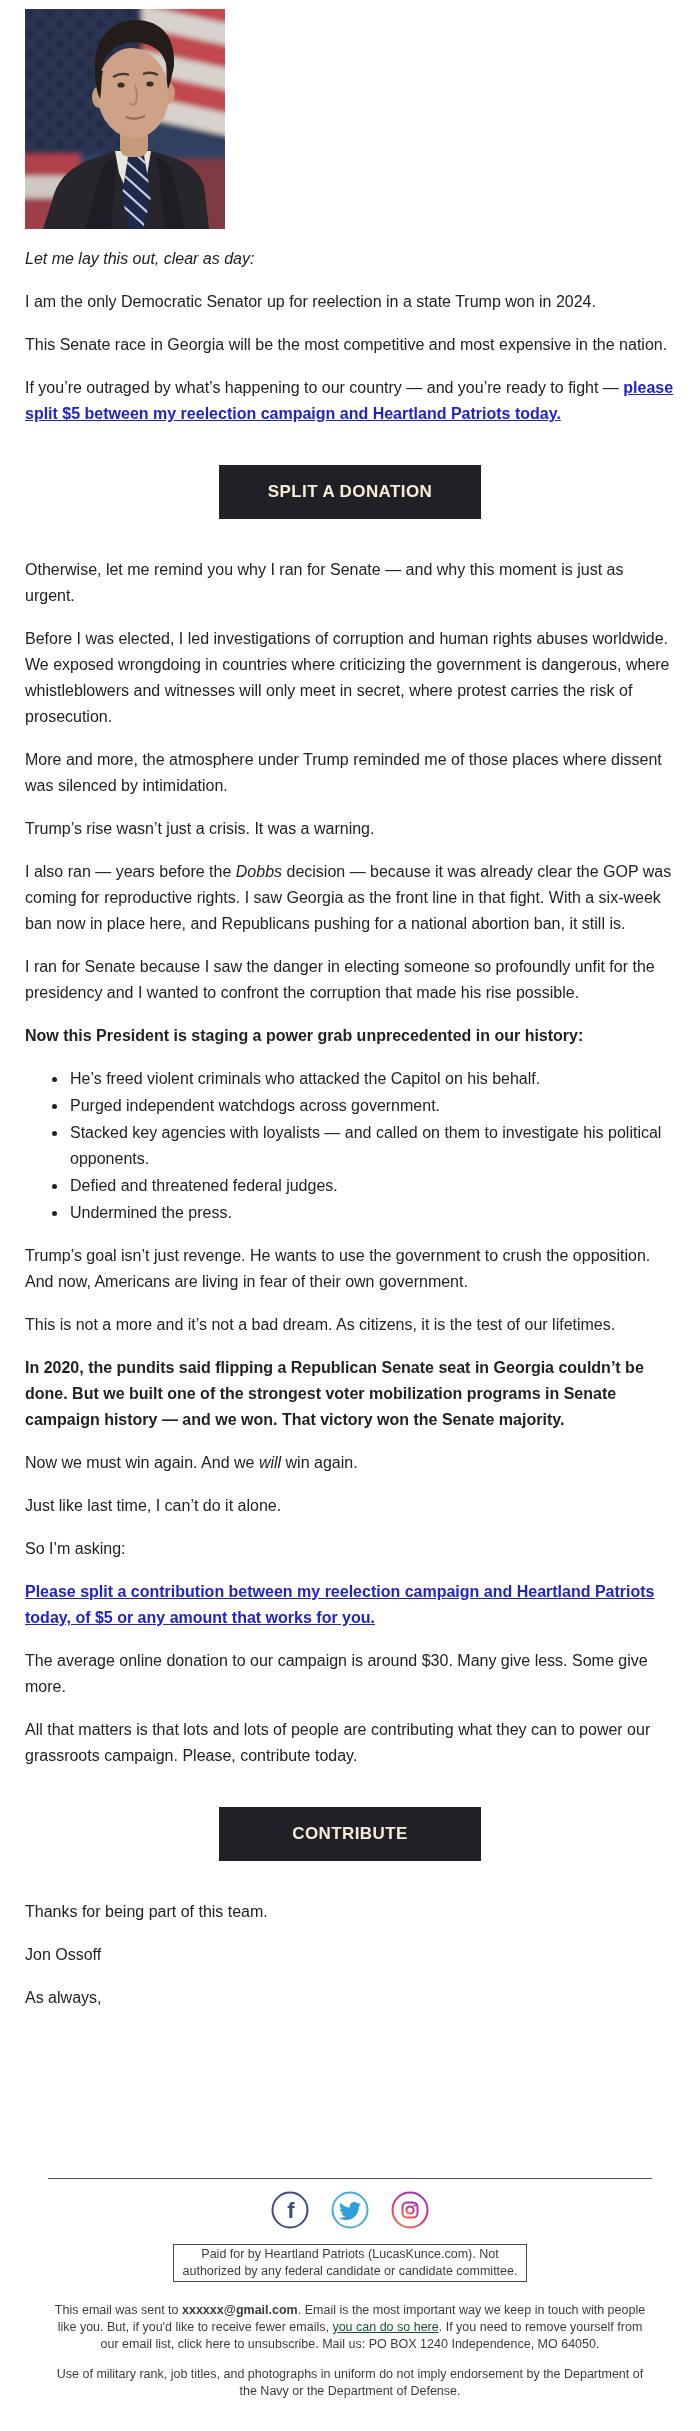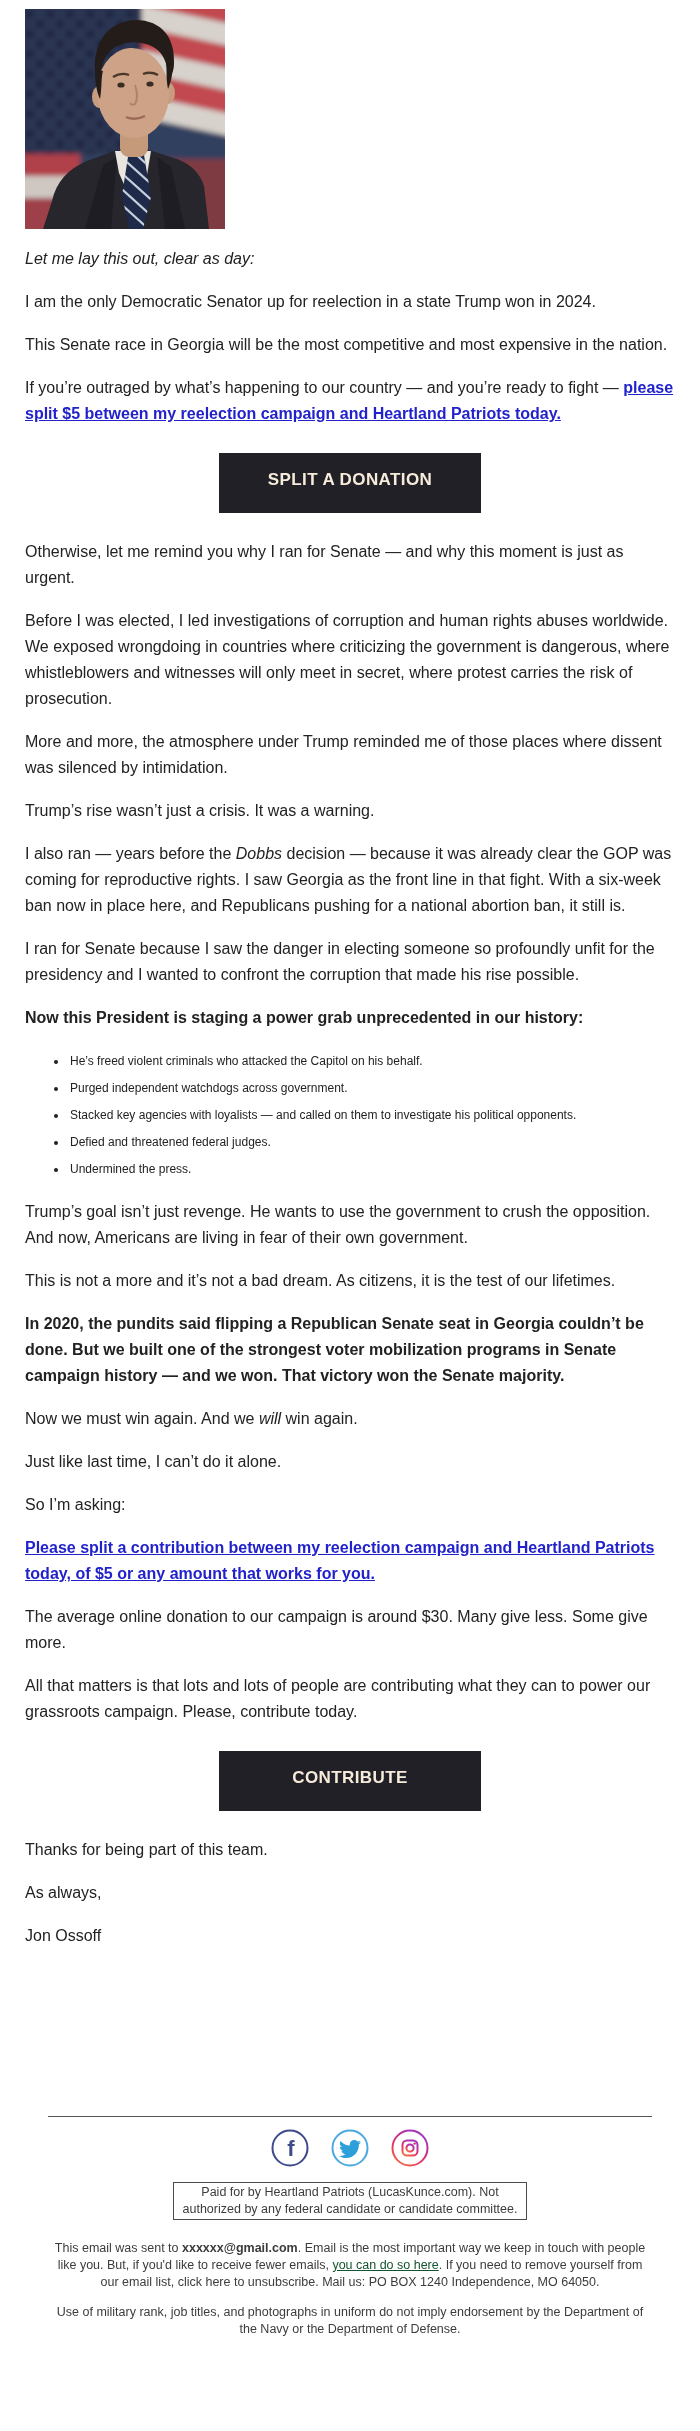--- a/index.html
+++ b/index.html
@@ -7,27 +7,27 @@
     width:700px;min-height:2431px;box-sizing:border-box;
     padding:9px 25px 24px 25px;background:#ffffff;
     font-family:"Liberation Sans",sans-serif;color:#222222;
   }
   .photo-wrap{width:200px;height:220px;overflow:hidden;}
   .content p{font-size:16px;line-height:26px;margin:17px 0;}
   .intro{font-style:italic;}
   .bold-para{font-weight:bold;}
   a.inline-link{color:#2222cc;font-weight:bold;text-decoration:underline;cursor:pointer;}
   .btn{
-    display:block;width:262px;height:60px;margin:26px auto;
+    display:block;width:262px;height:54px;margin:38px auto;
     background:#222027;color:#f7ecda;text-decoration:none;
     font-size:17px;font-weight:bold;letter-spacing:0.4px;
     text-align:center;line-height:54px;cursor:pointer;
   }
   ul.bullets{margin:17px 0;padding-left:43px;}
-  ul.bullets li{font-size:12px;line-height:26px;margin:1px 0;padding-left:2px;}
+  ul.bullets li{font-size:16px;line-height:26px;margin:1px 0;padding-left:2px;}
   .italic{font-style:italic;}
   .sig-gap{height:150px;}
   .divider{border:none;border-top:1px solid #555555;width:604px;margin:0 auto;}
   .social-row{display:flex;justify-content:center;gap:22px;margin-top:12px;}
   .social-link{display:block;width:38px;height:38px;cursor:pointer;}
   .paid-box{
     width:354px;margin:15px auto 0;border:1px solid #4a4a4a;
     padding:1px 8px;box-sizing:border-box;
   }
   .paid-box p, .footer-small{
@@ -157,23 +157,23 @@
     <p><a class="inline-link">Please split a contribution between my reelection campaign and Heartland Patriots today, of $5 or any amount that works for you.</a></p>
 
     <p>The average online donation to our campaign is around $30. Many give less. Some give more.</p>
 
     <p>All that matters is that lots and lots of people are contributing what they can to power our grassroots campaign. Please, contribute today.</p>
 
     <a class="btn">CONTRIBUTE</a>
 
     <p>Thanks for being part of this team.</p>
 
+    <p>Jon Ossoff</p>
+
     <p>As always,</p>
-
-    <p>Jon Ossoff</p>
   </div>
 
   <div class="sig-gap"></div>
 
   <hr class="divider">
 
   <div class="social-row">
     <a class="social-link">
       <svg width="38" height="38" viewBox="0 0 38 38">
         <circle cx="19" cy="19" r="17.5" fill="none" stroke="#3e4a89" stroke-width="2"></circle>

